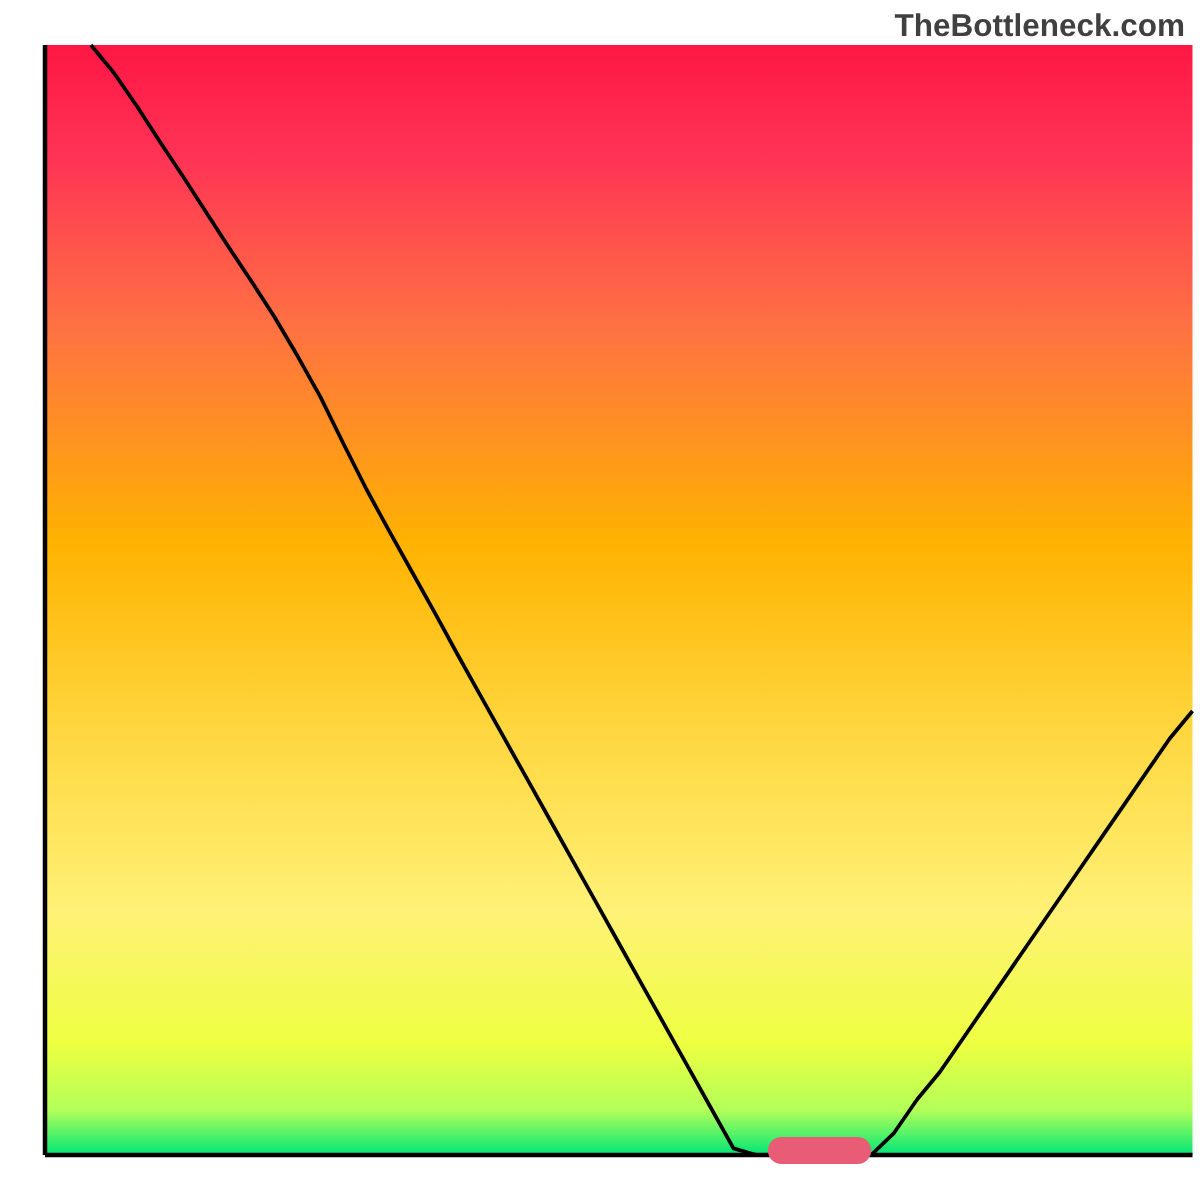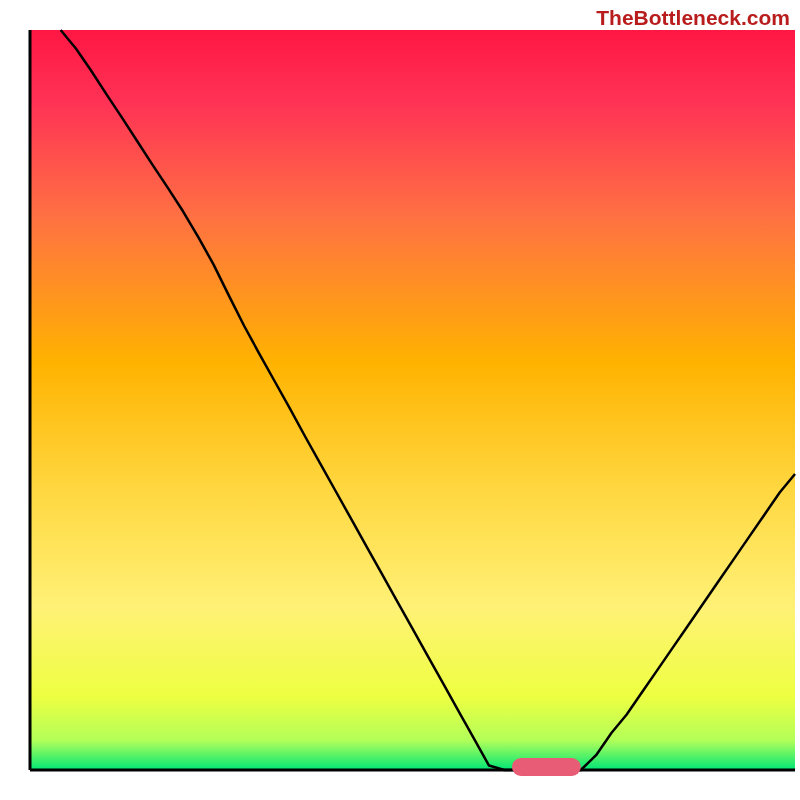--- a/index.html
+++ b/index.html
@@ -14,21 +14,21 @@
     width: 800px;
     height: 800px;
     position: relative;
   }
   .watermark {
     position: absolute;
     top: 6px;
     right: 10px;
     font-size: 21px;
     font-weight: bold;
-    color: #b91c1c;
+    color: #404040;
     z-index: 10;
   }
   svg {
     display: block;
   }
 </style>
 </head>
 <body>
 
 <div class="chart-container">

